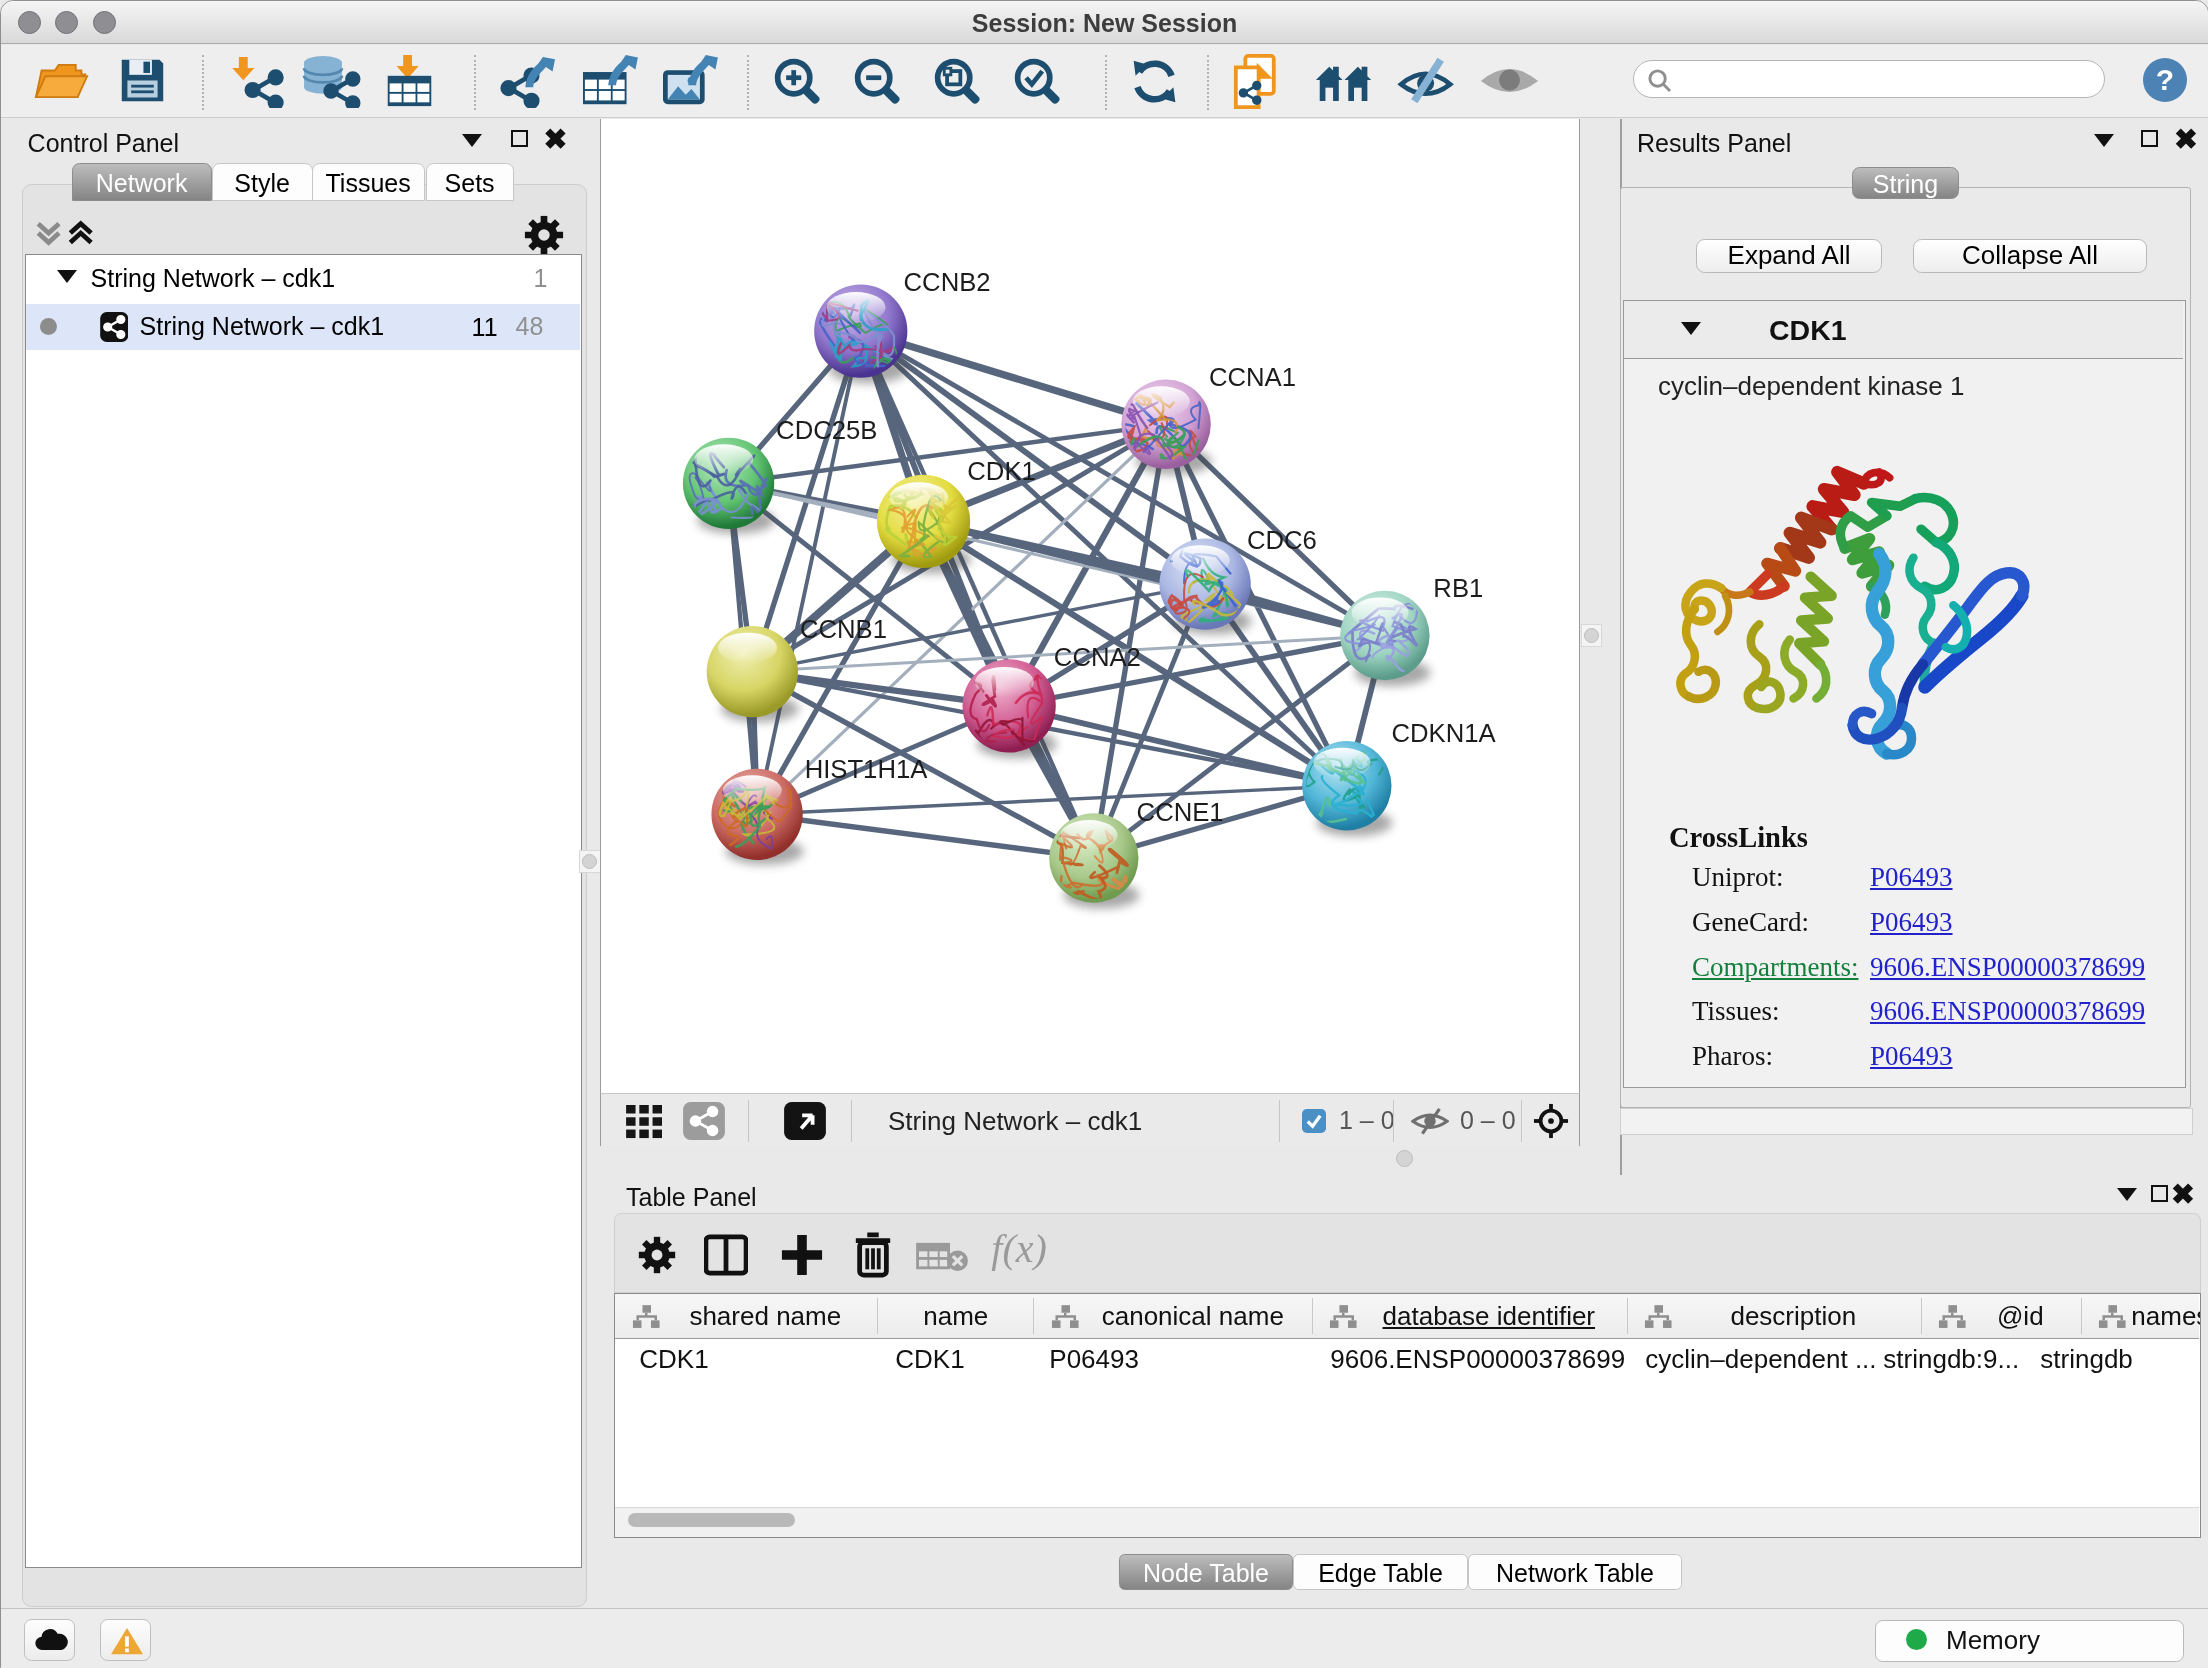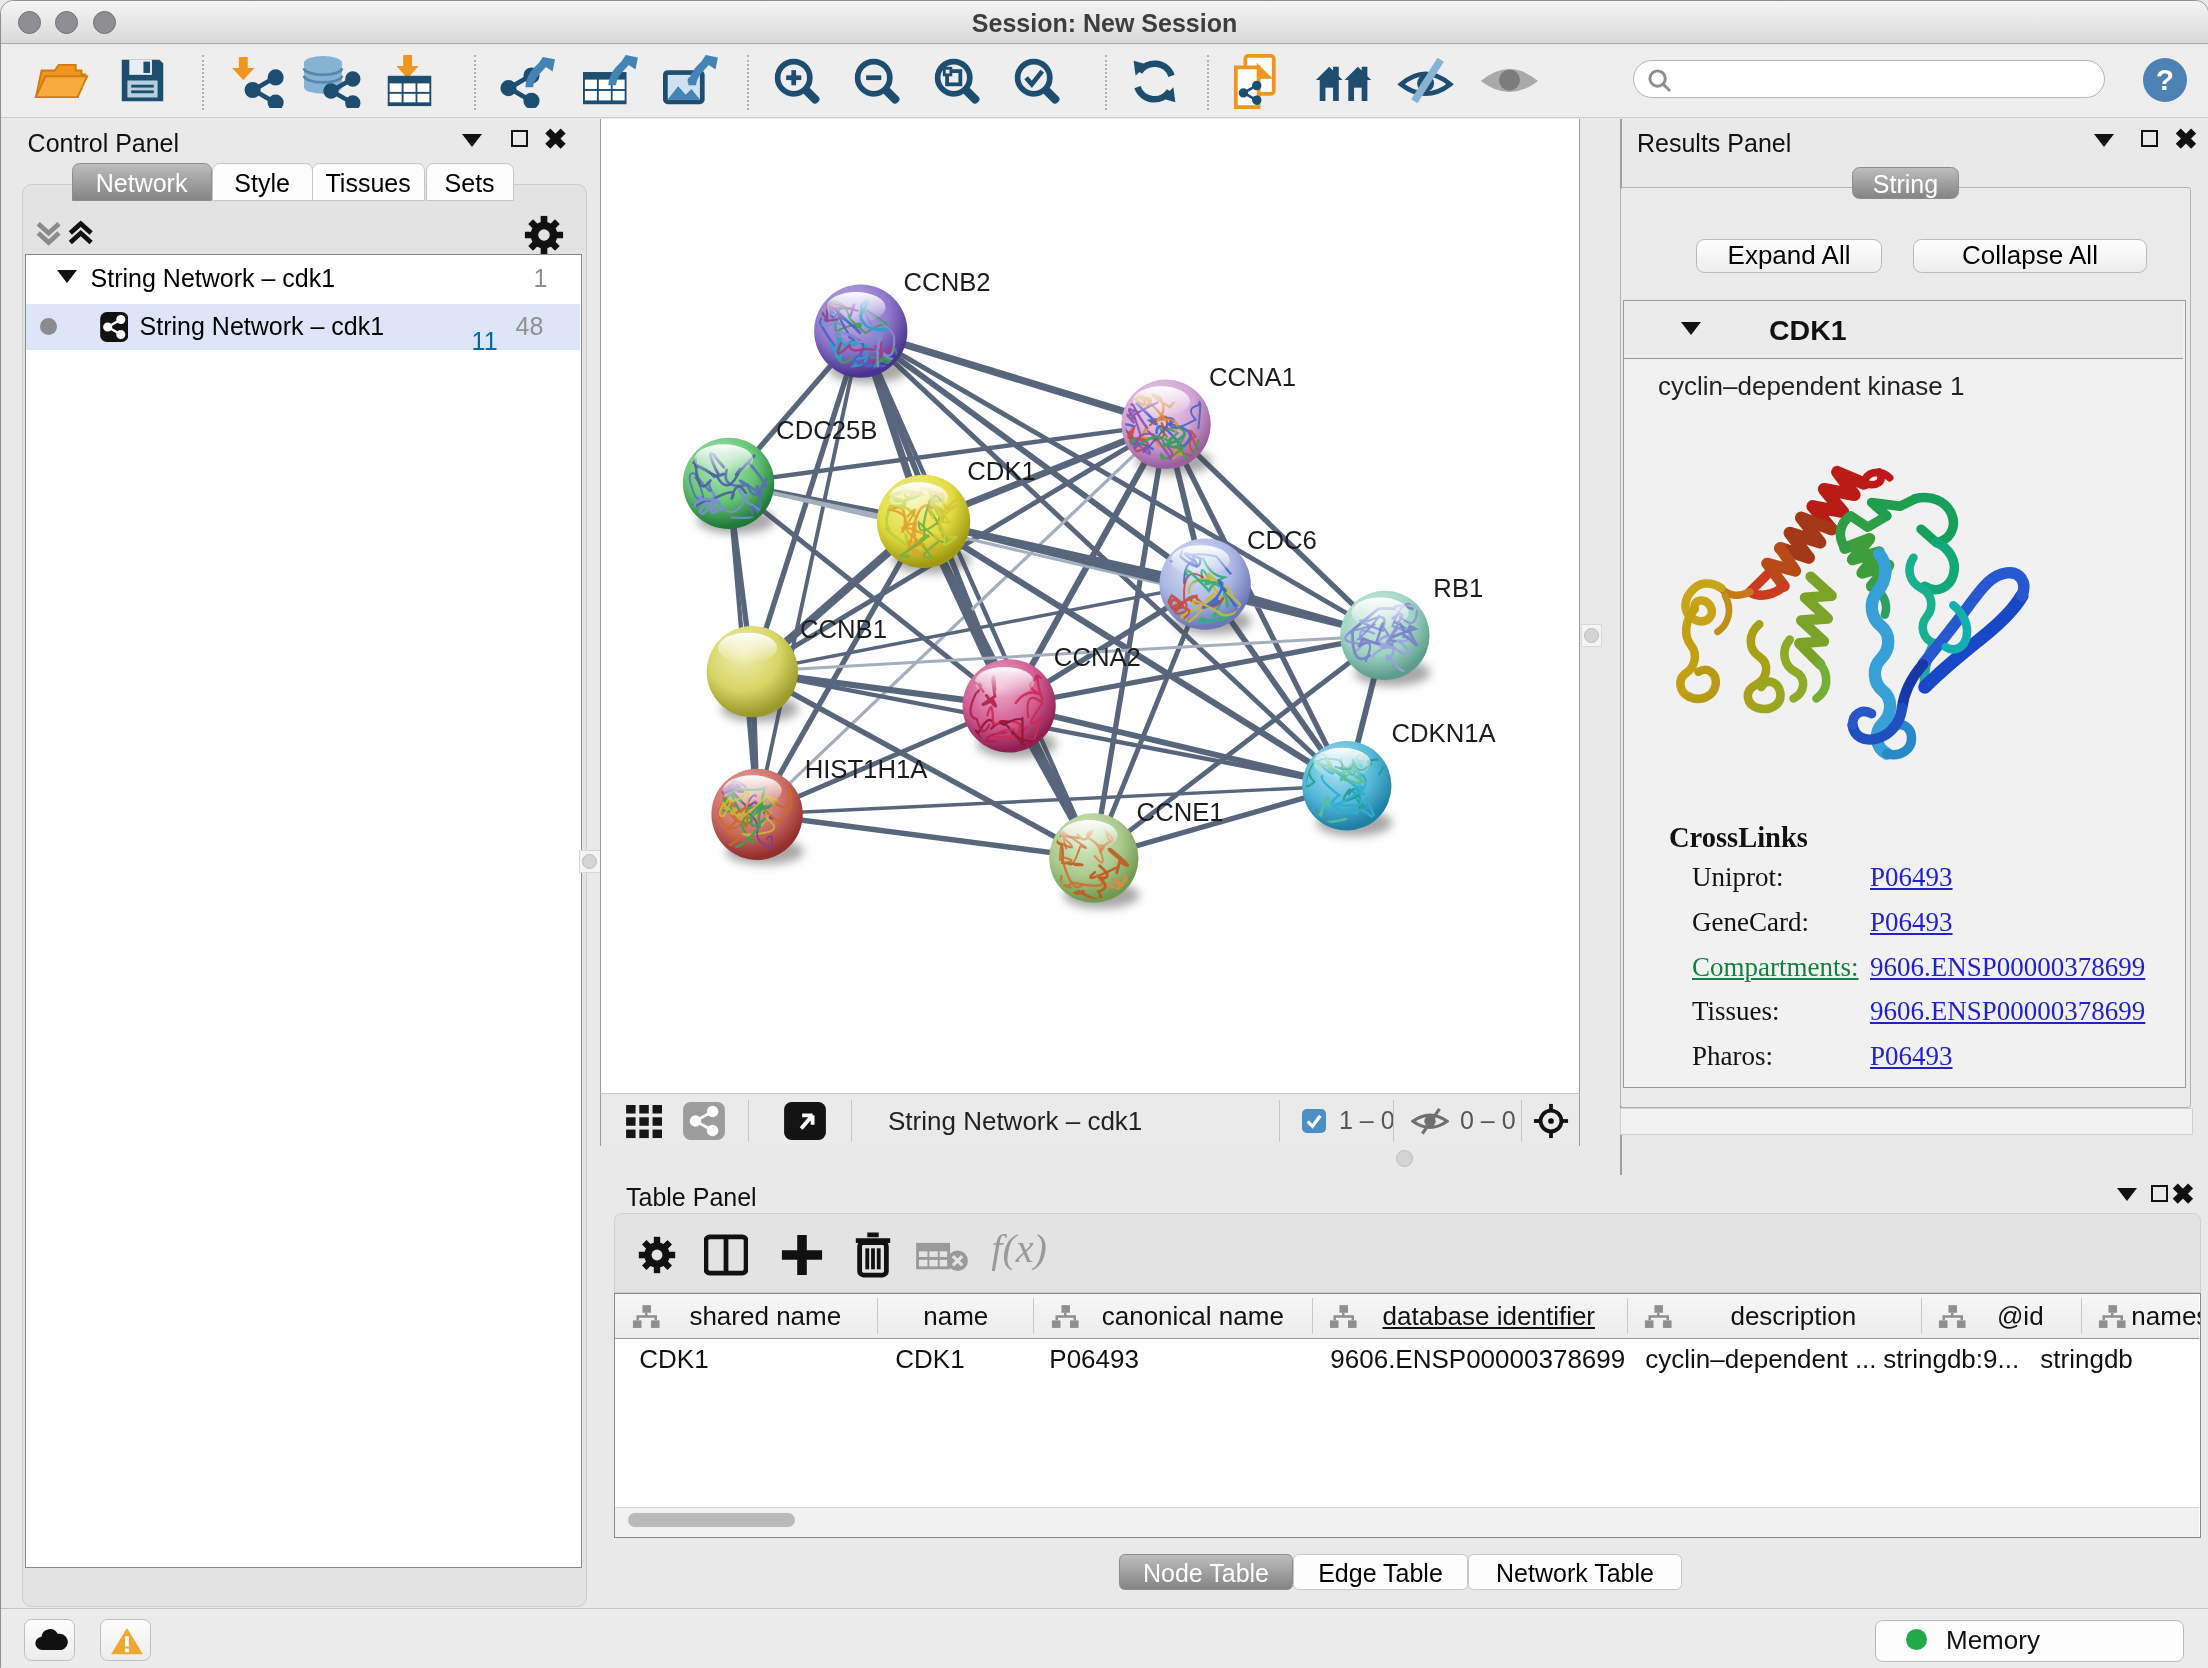--- a/index.html
+++ b/index.html
@@ -209,21 +209,21 @@
             <rect x="0" y="0" width="30" height="32" rx="7" fill="#111"></rect>
             <g stroke="#fff" stroke-width="2.6" fill="#fff">
               <line x1="8" y1="16" x2="22" y2="8"></line>
               <line x1="8" y1="16" x2="22" y2="24"></line>
               <circle cx="8" cy="16" r="3.6"></circle>
               <circle cx="22" cy="8" r="3.6"></circle>
               <circle cx="22" cy="24" r="3.6"></circle>
             </g>
           </svg>
           <div class="abs" style="left:114px;top:7.6px;font-size:25px;color:#000;">String Network – cdk1</div>
-          <div class="abs" style="left:446px;top:23px;font-size:25px;color:#0369a1;">11</div>
+          <div class="abs" style="left:446px;top:9px;font-size:25px;color:#000000;">11</div>
           <div class="abs" style="left:490px;top:7.6px;font-size:25px;color:#909090;">48</div>
         </div>
       </div>
     </div>
     <div class="abs" style="left:578px;top:849px;width:20px;height:21px;background:#f4f4f4;border:1px solid #d8d8d8;"></div>
     <div class="abs" style="left:581px;top:853px;width:13.3px;height:13.3px;border-radius:50%;background:#d4d4d4;border:1px solid #bdbdbd;"></div>
     <div class="abs" style="left:599px;top:118px;width:980px;height:974px;background:#ffffff;border-left:1.9px solid #9a9a9a;border-right:1.9px solid #9a9a9a;box-sizing:border-box;"></div>
     <svg class="abs" style="left:599px;top:118px" width="980" height="974" viewBox="630 124 1030 1024">
       <defs>
         <filter id="blurS" x="-50%" y="-50%" width="200%" height="200%">

